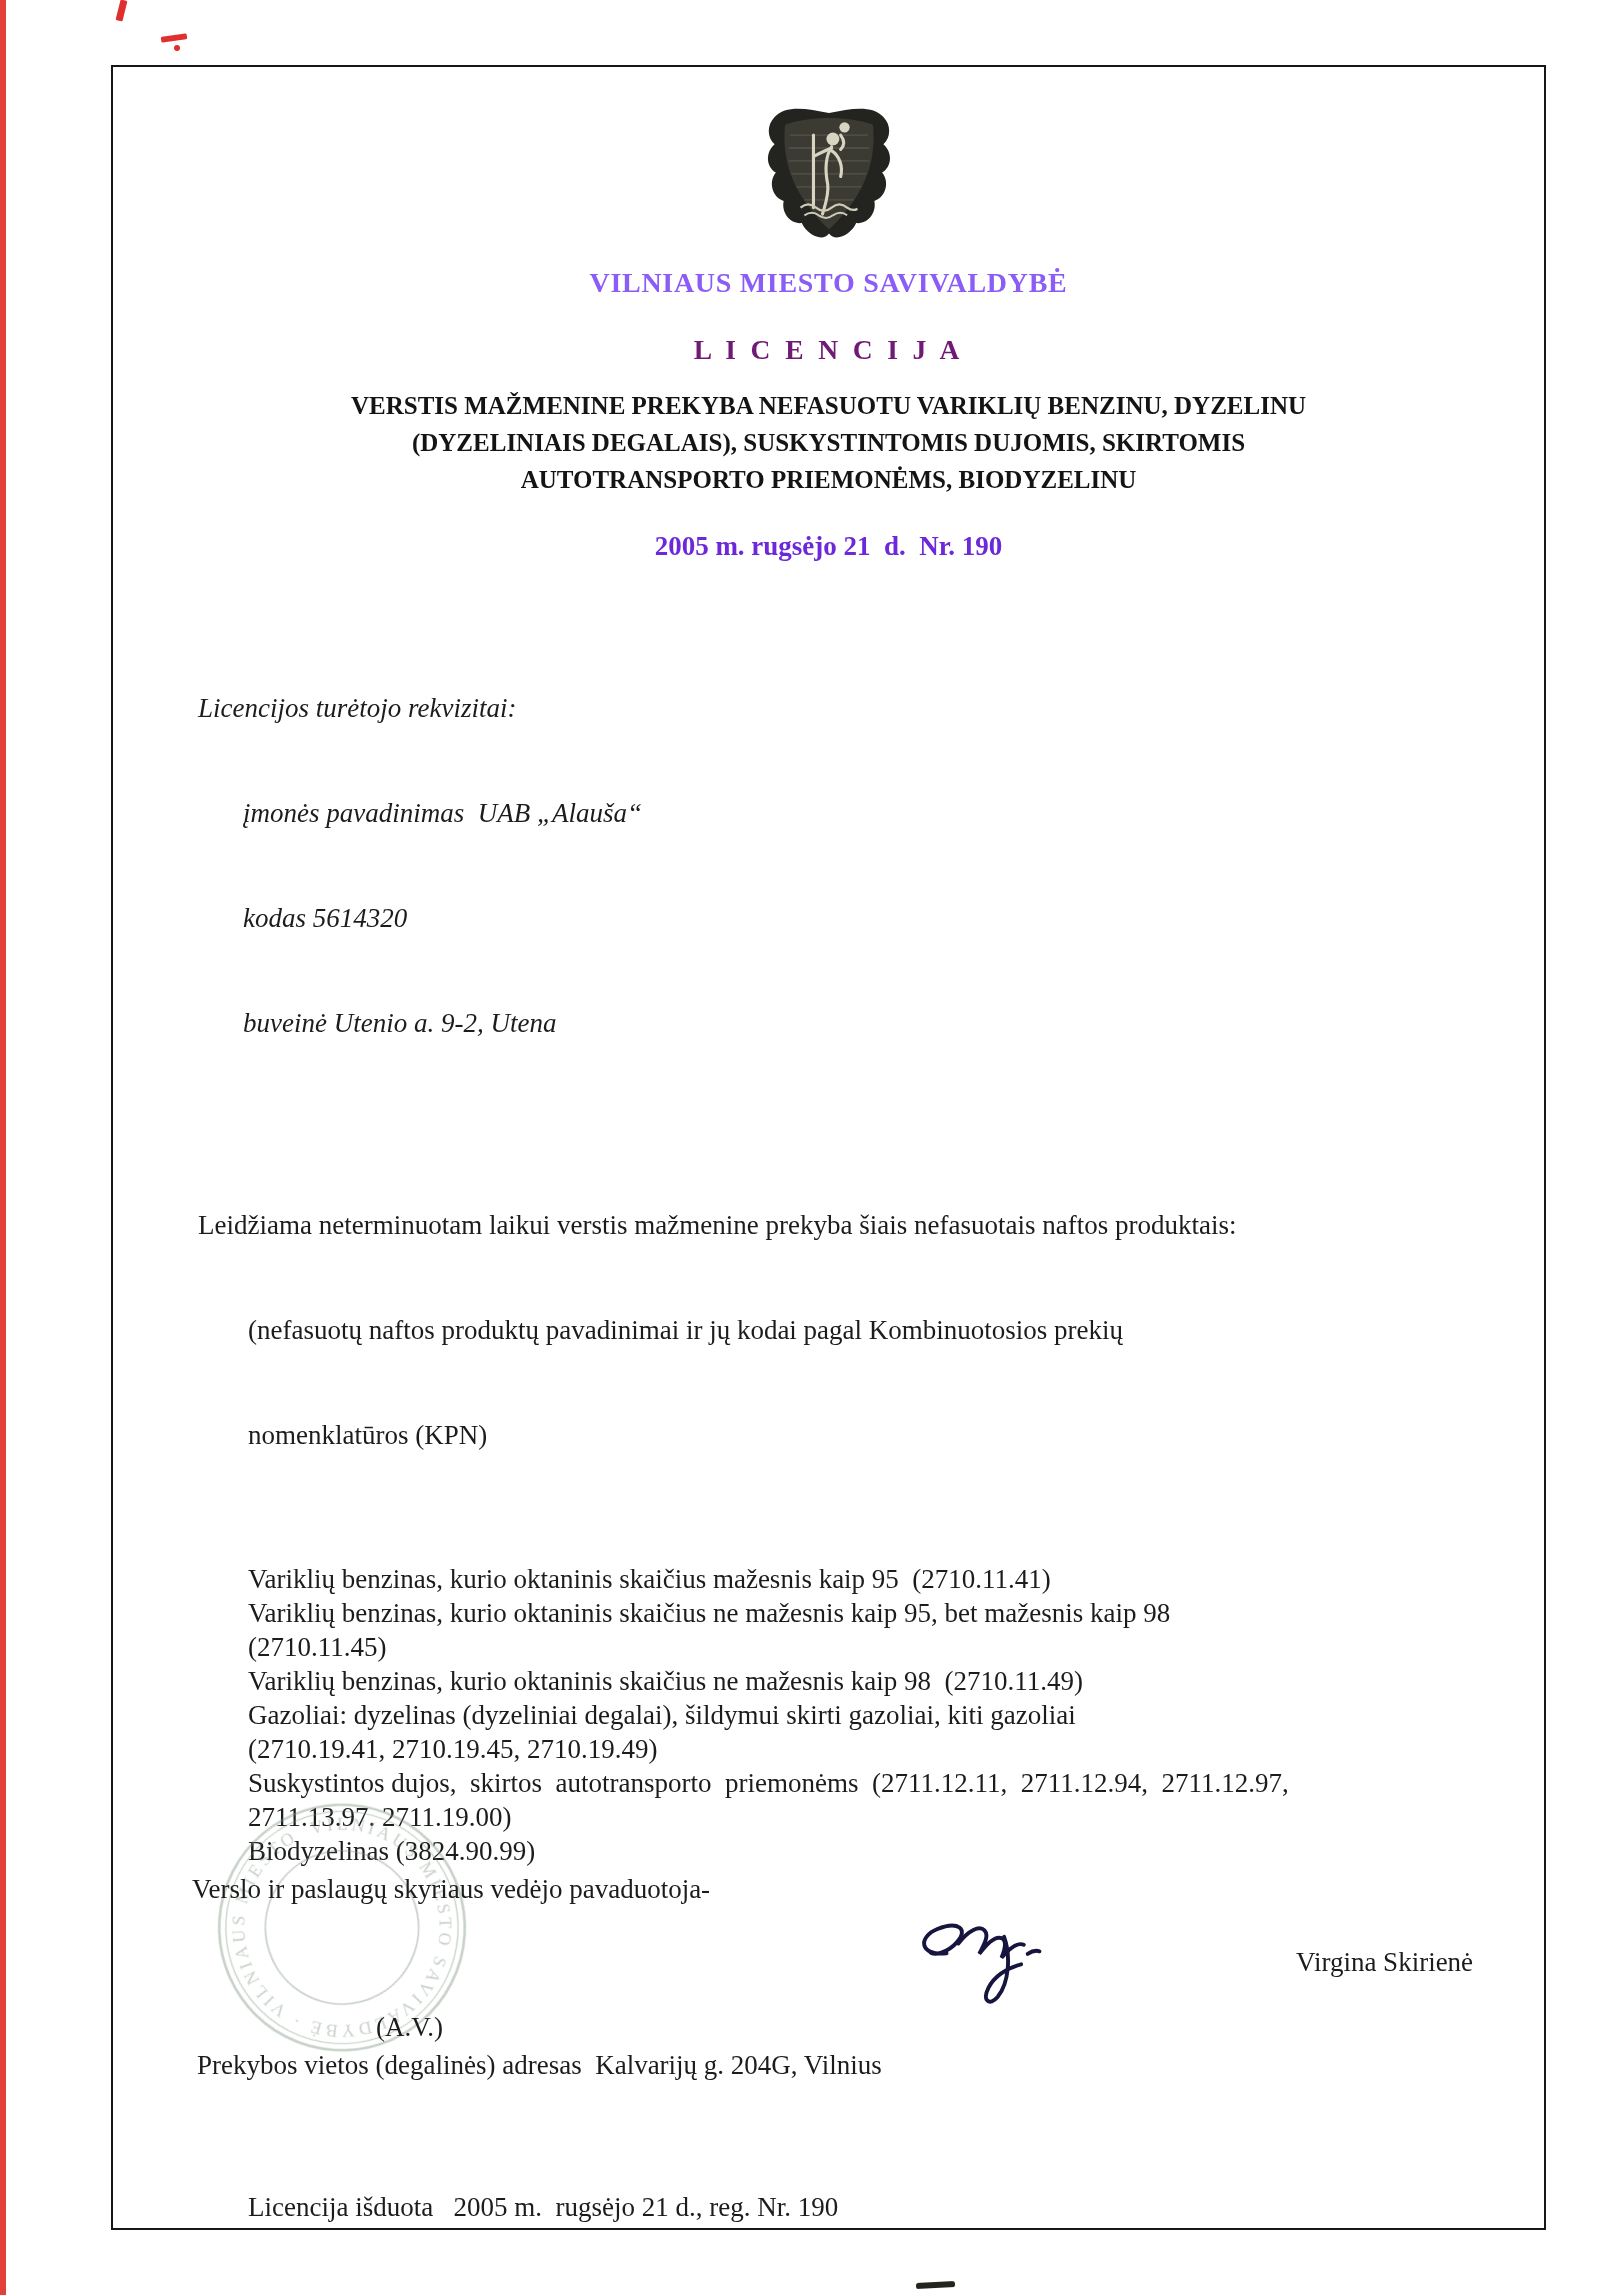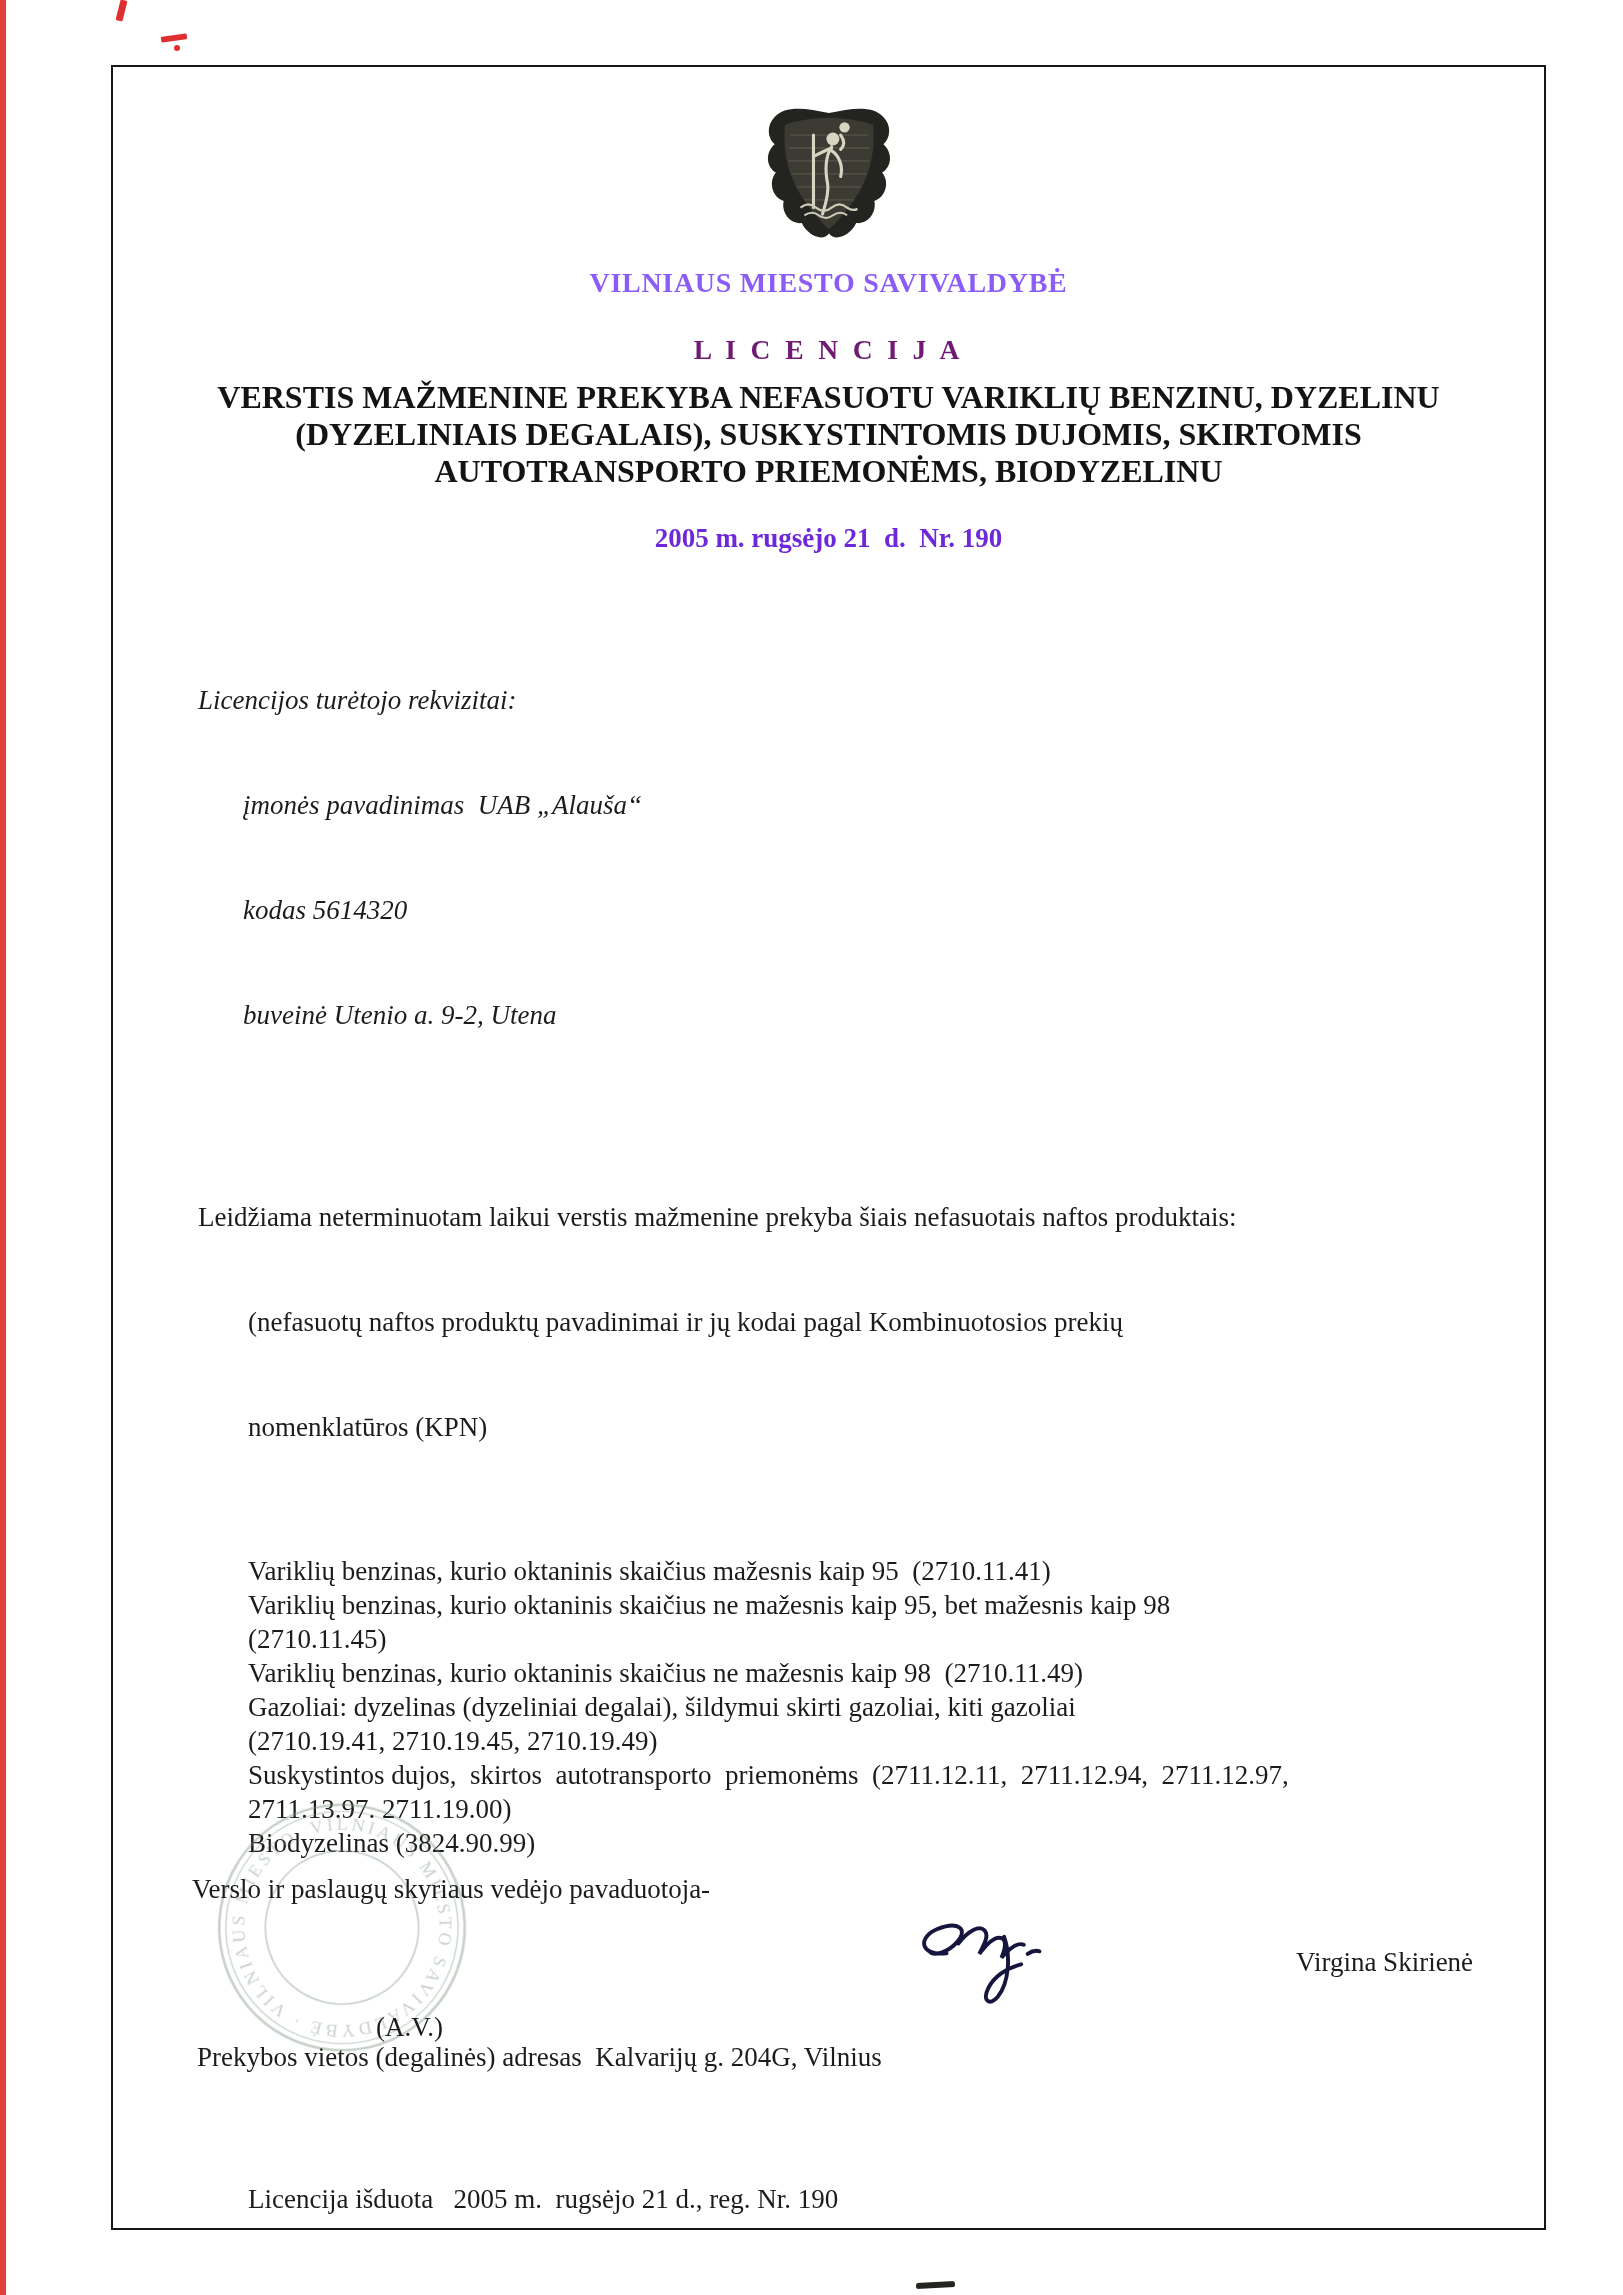--- a/index.html
+++ b/index.html
@@ -15,21 +15,21 @@
   .bottom-mark{position:absolute;left:916px;top:2282px;width:39px;height:5.9px;background:#23231f;
                border-radius:2.6px;filter:blur(0.7px);transform:rotate(-3deg);}
 
   
   .doc-border{position:absolute;left:111px;top:65px;width:1431px;height:2161px;
               border:2.6px solid #161616;background:#ffffff;}
 
   .emblem{width:130px;margin:37px auto 0;}
   .org{margin-top:15.7px;text-align:center;font-size:28px;font-weight:bold;letter-spacing:0.7px;color:#8b5cf6;}
   .lic{margin-top:35px;text-align:center;font-size:27.5px;font-weight:bold;letter-spacing:3.9px;color:#701a75;}
-  .title-block{margin-top:13px;text-align:center;font-size:32px;font-weight:bold;line-height:37px;color:#141414;}
+  .title-block{margin-top:21px;text-align:center;font-size:25px;font-weight:bold;line-height:37px;color:#141414;}
   .date-line{margin-top:33px;text-align:center;font-size:27px;font-weight:bold;color:#6d28d9;white-space:pre-wrap;}
 
   .holder{margin:59px 39px 0 85px;font-size:27px;line-height:35px;white-space:pre-wrap;font-style:italic;}
   .holder .ind{margin-left:45px;}
   .perm{margin:27.5px 46px 0 85px;font-size:27px;line-height:35px;white-space:pre-wrap;}
   .perm .ind{margin-left:50px;}
   .products{margin:39px 46px 0 135px;font-size:27px;line-height:34px;}
   .products p{margin:0;white-space:pre-wrap;}
   .sales{margin:182px 39px 0 84px;font-size:27px;white-space:pre-wrap;}
   .issued{margin:111px 39px 0 135px;font-size:27px;white-space:pre-wrap;}

